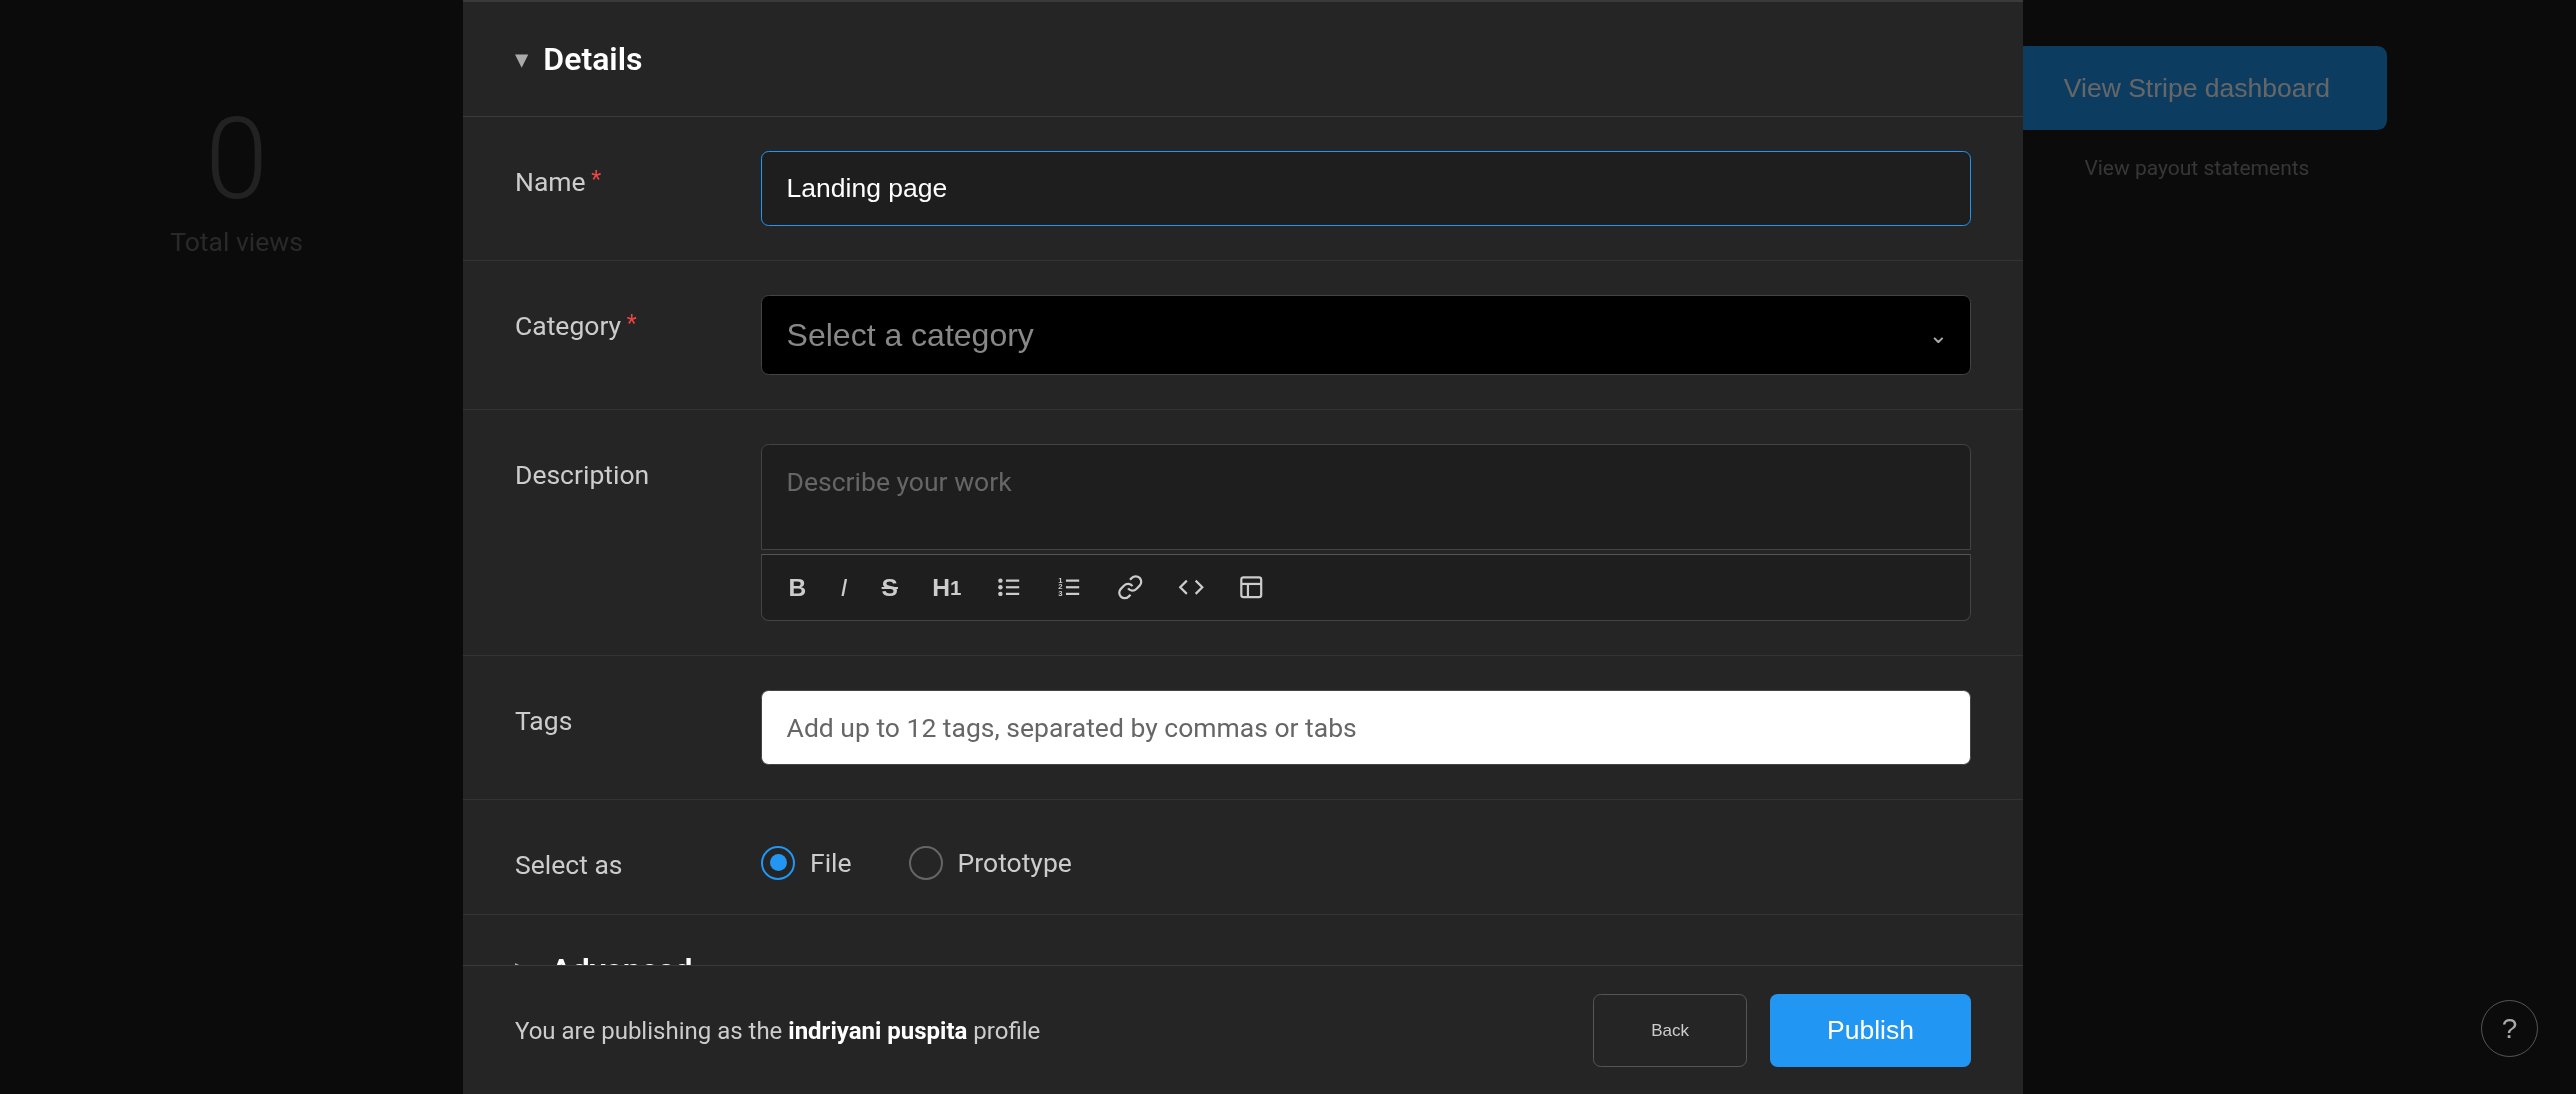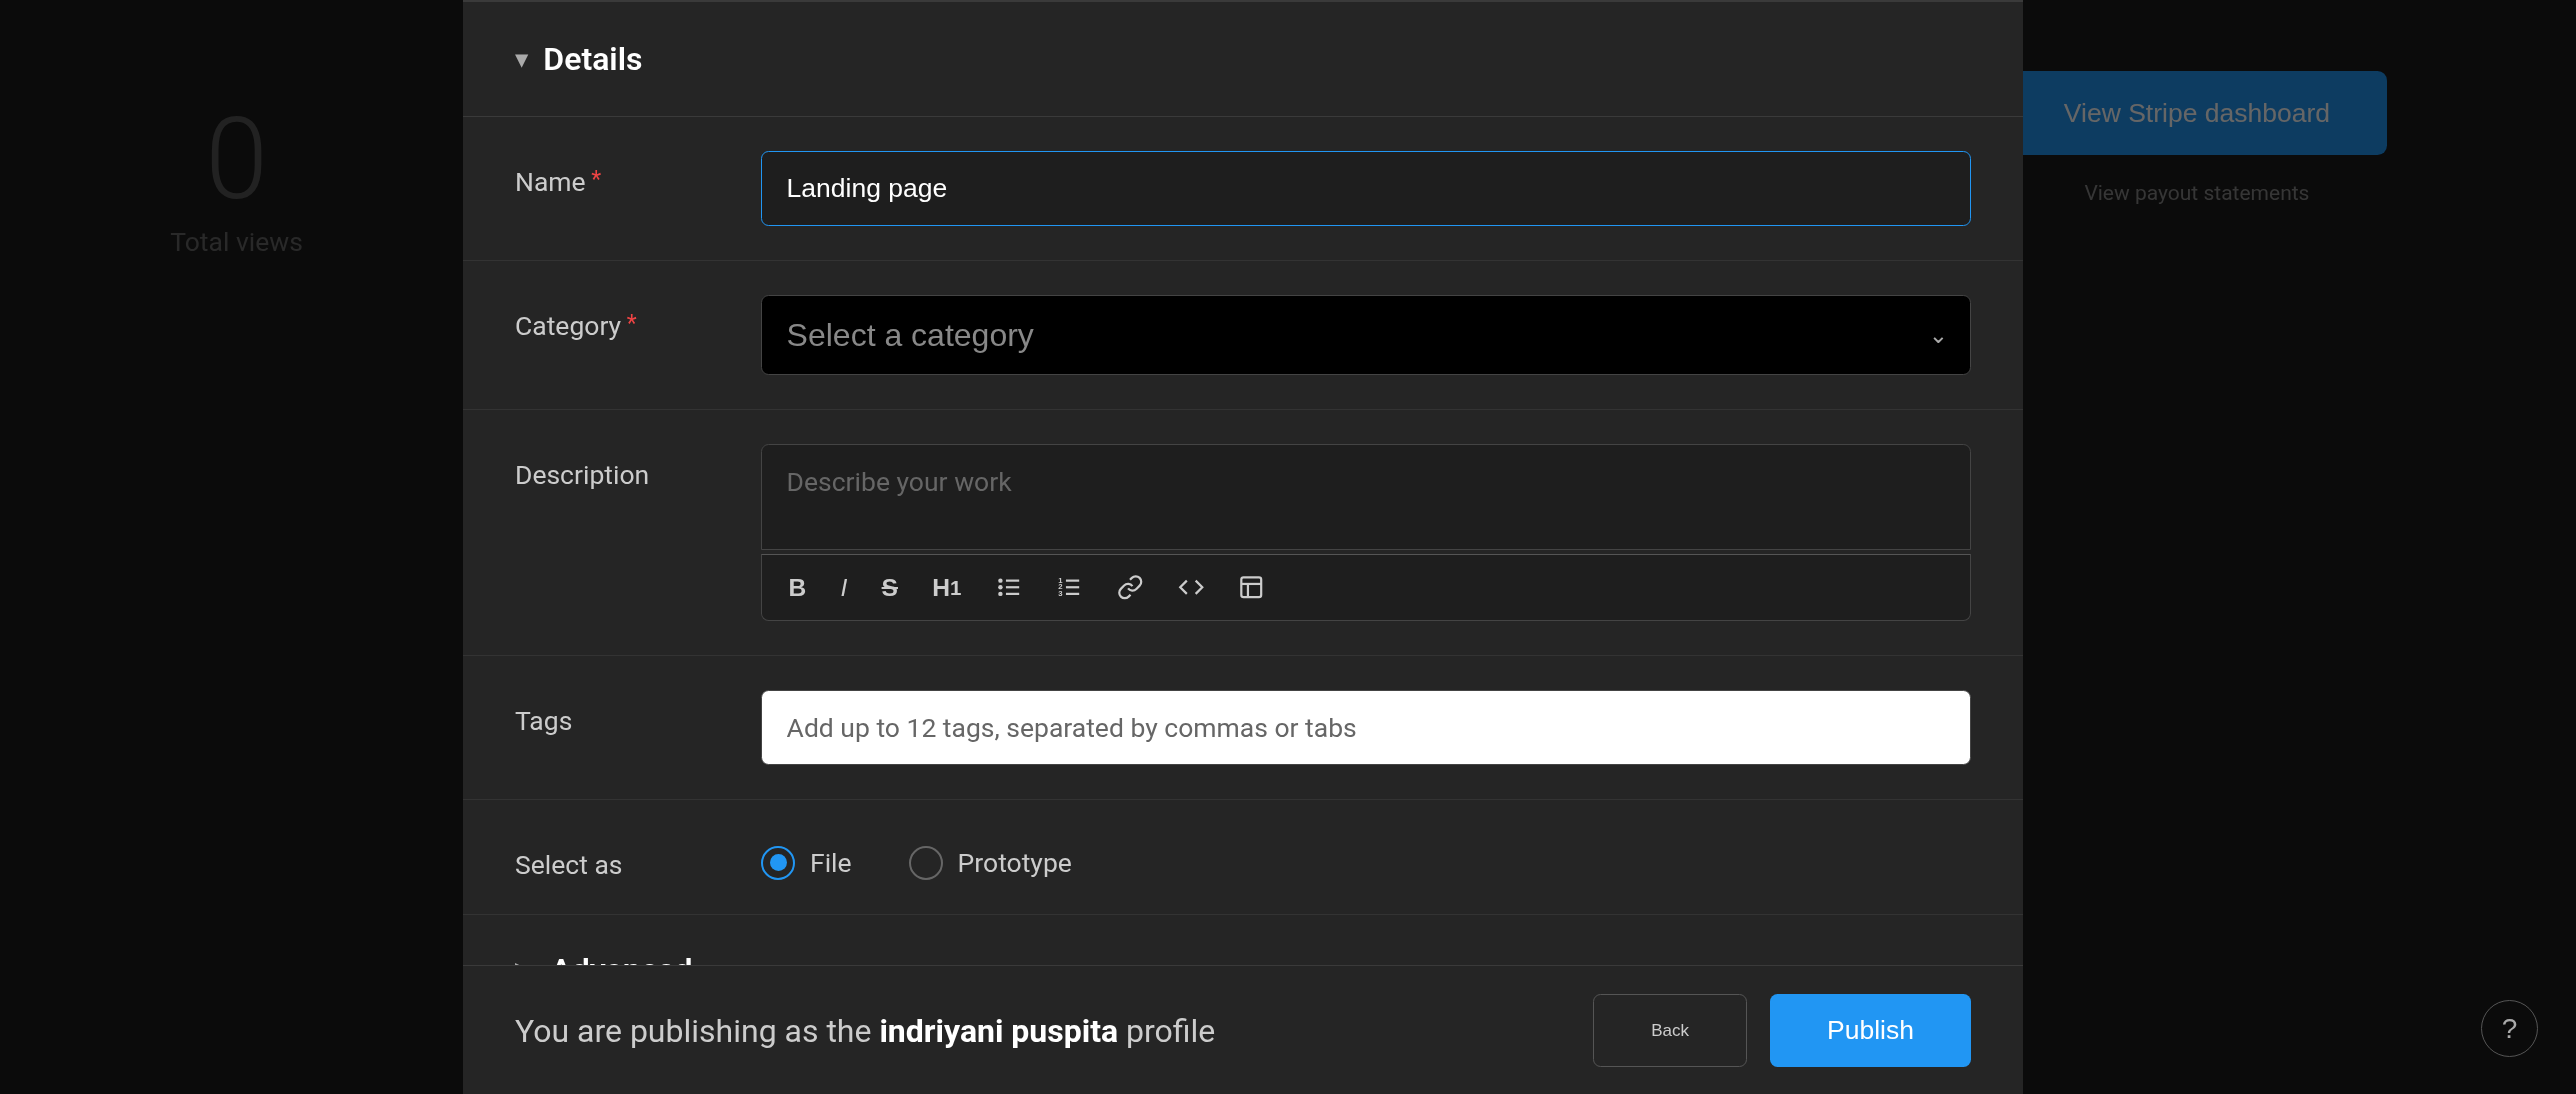--- a/index.html
+++ b/index.html
@@ -47,21 +47,21 @@
     .stat-label {
       font-size: 26.5px;
       color: #666;
       margin-top: 9.5px;
     }
 
     
     .right-stats {
       position: absolute;
       right: 189px;
-      top: 71px;
+      top: 46px;
       display: flex;
       align-items: center;
       gap: 88px;
     }
 
     .earnings-block {
       display: flex;
       flex-direction: column;
       align-items: center;
     }
@@ -365,21 +365,21 @@
     .dialog-footer {
       padding: 28px 52px;
       border-top: 0.9px solid #3a3a3a;
       display: flex;
       align-items: center;
       justify-content: space-between;
       background: #252525;
     }
 
     .footer-text {
-      font-size: 32px;
+      font-size: 24px;
       color: #ccc;
     }
 
     .footer-text strong {
       color: #fff;
       font-weight: 700;
     }
 
     .footer-buttons {
       display: flex;

